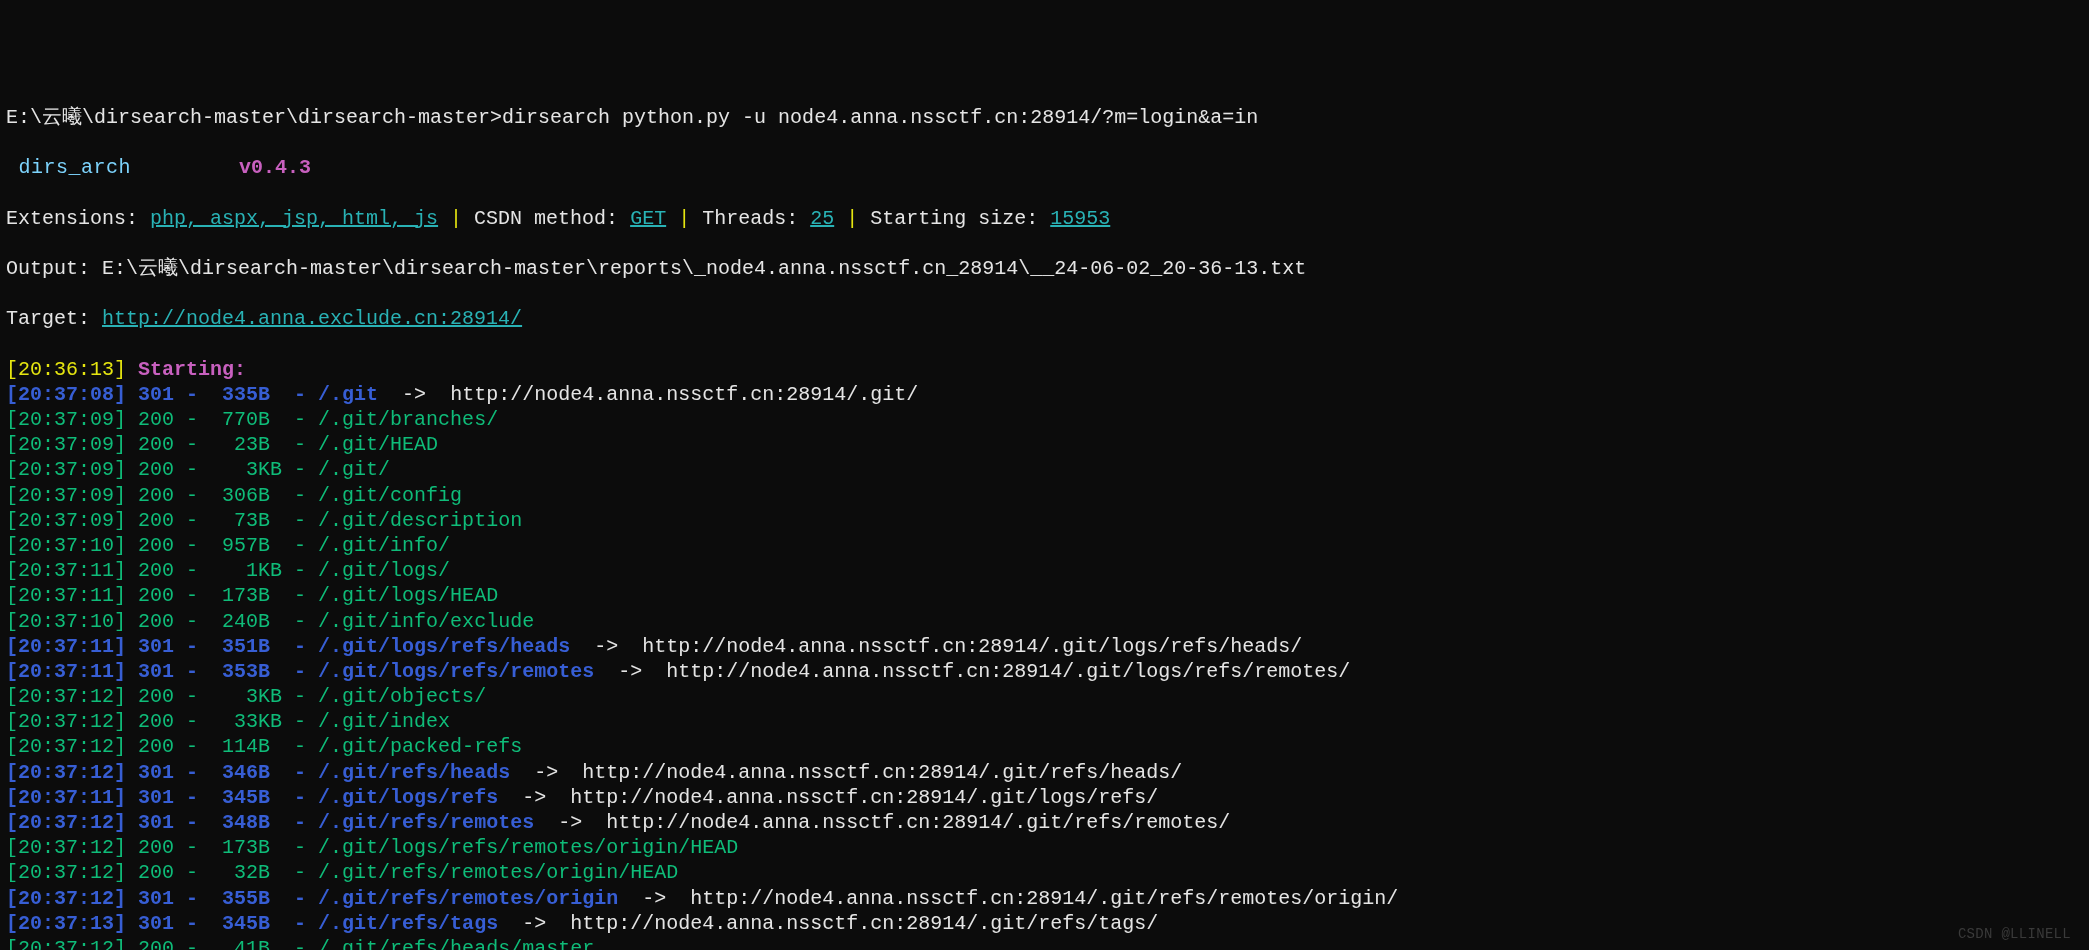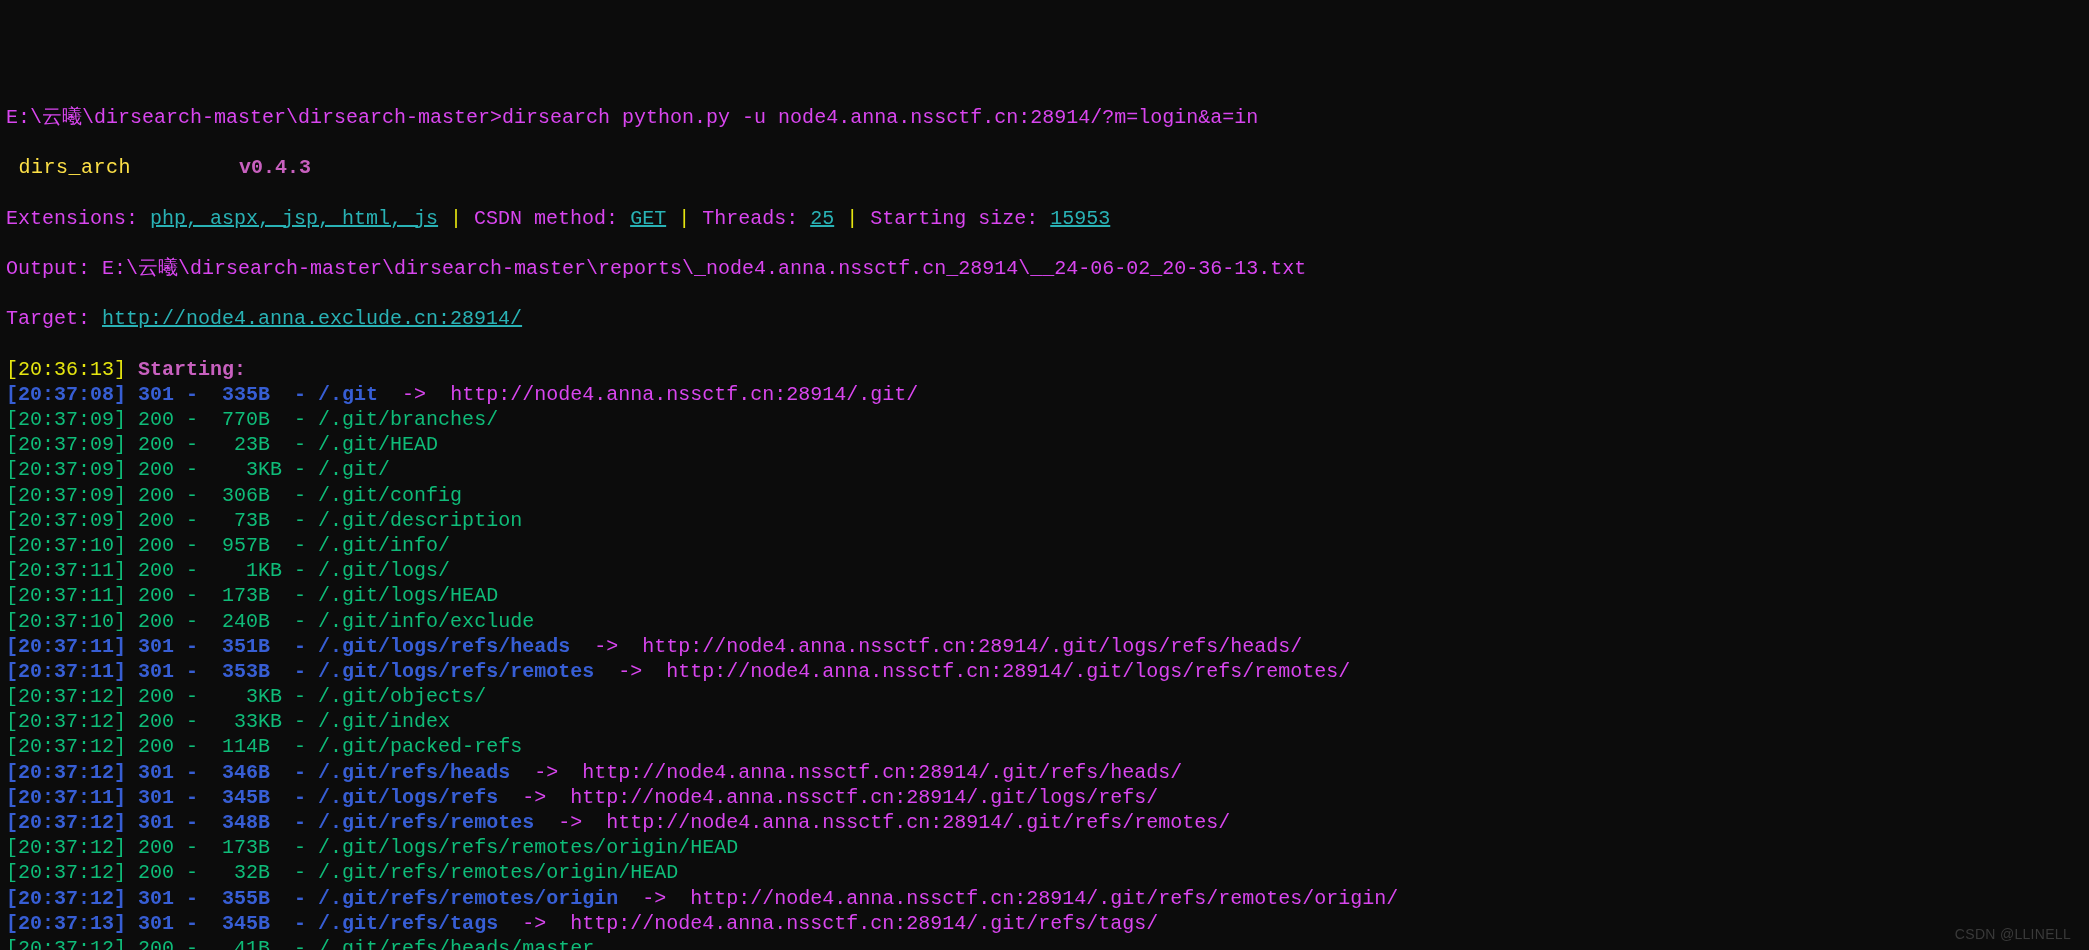--- a/index.html
+++ b/index.html
@@ -7,34 +7,34 @@
     padding: 4px 6px;
     background: #0c0c0c;
     color: #cccccc;
     font-family: "NSimSun", "Consolas", "Courier New", monospace;
     font-size: 20px;
     line-height: 1.26;
     white-space: pre;
     width: 2089px;
     box-sizing: border-box;
   }
-  .white { color: #d946ef; margin-top: 20px; }
+  .white { color: #e5e5e5; margin-top: 20px; }
   .magenta { color: #c860bf; font-weight: bold; }
   .cyan { color: #29b2b5; text-decoration: underline; }
   .blue { color: #375ed4; font-weight: bold; }
   .green { color: #0fbc79; }
   .yellow { color: #e5e510; }
-  .logo { color: #fde047; letter-spacing: 0.5px; }
+  .logo { color: #7dd3fc; letter-spacing: 0.5px; }
   .watermark {
     position: absolute;
     right: 18px;
     bottom: 6px;
     color: #3a3a3a;
     font-size: 14px;
-    font-family: Liberation Sans, sans-serif;
+    font-family: Liberation Mono, monospace;
     letter-spacing: 0.3px;
   }
 </style>
 </head>
 <body>
 
 
 
 <div><span class="white">E:\云曦\dirsearch-master\dirsearch-master&gt;dirsearch python.py -u node4.anna.nssctf.cn:28914/?m=login&amp;a=in</span>
 

